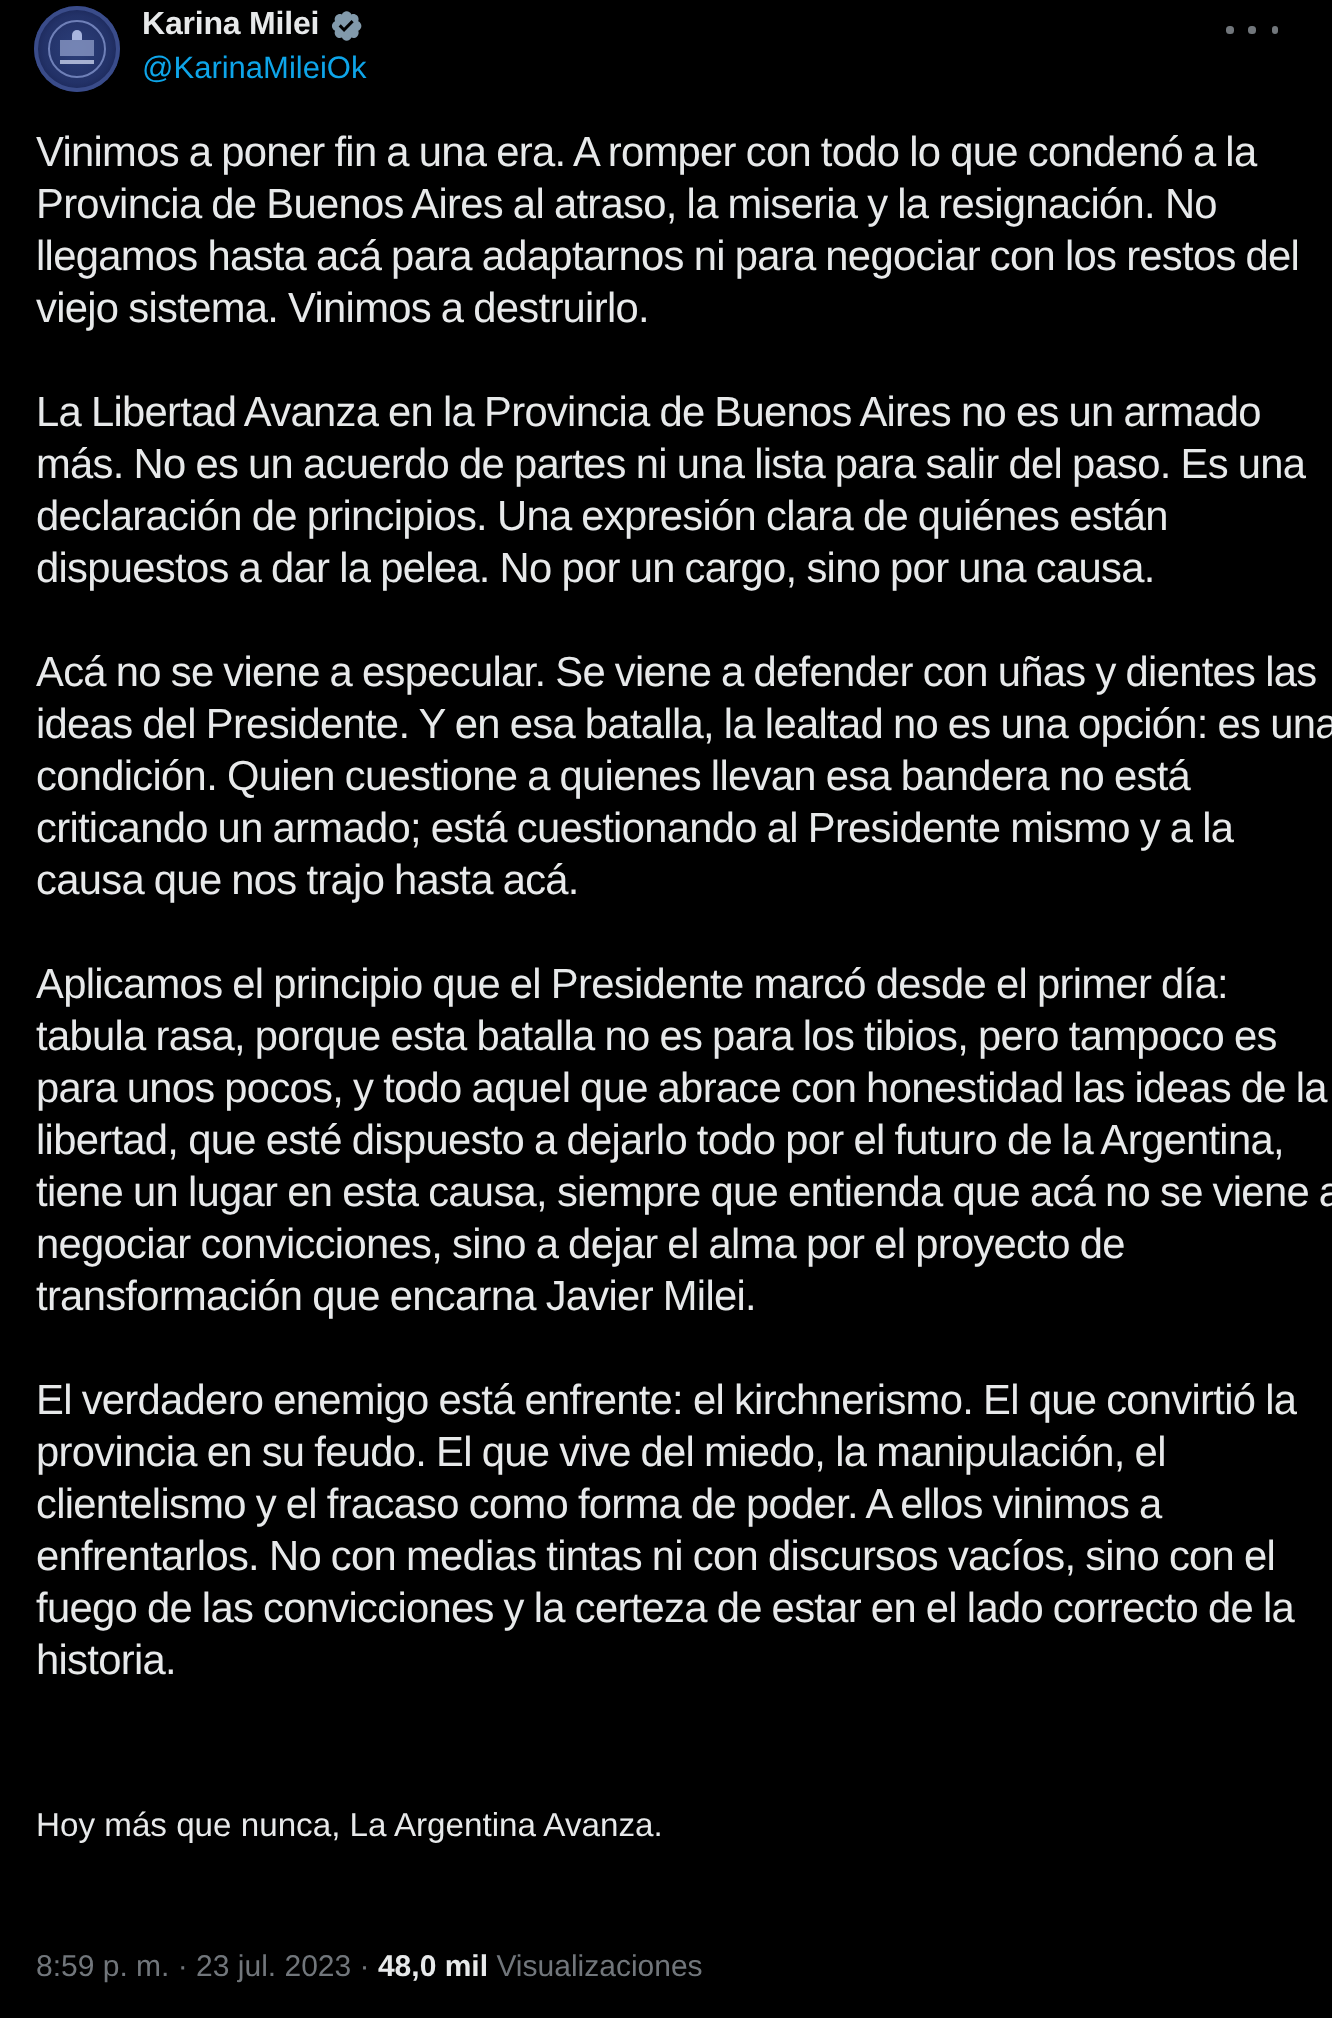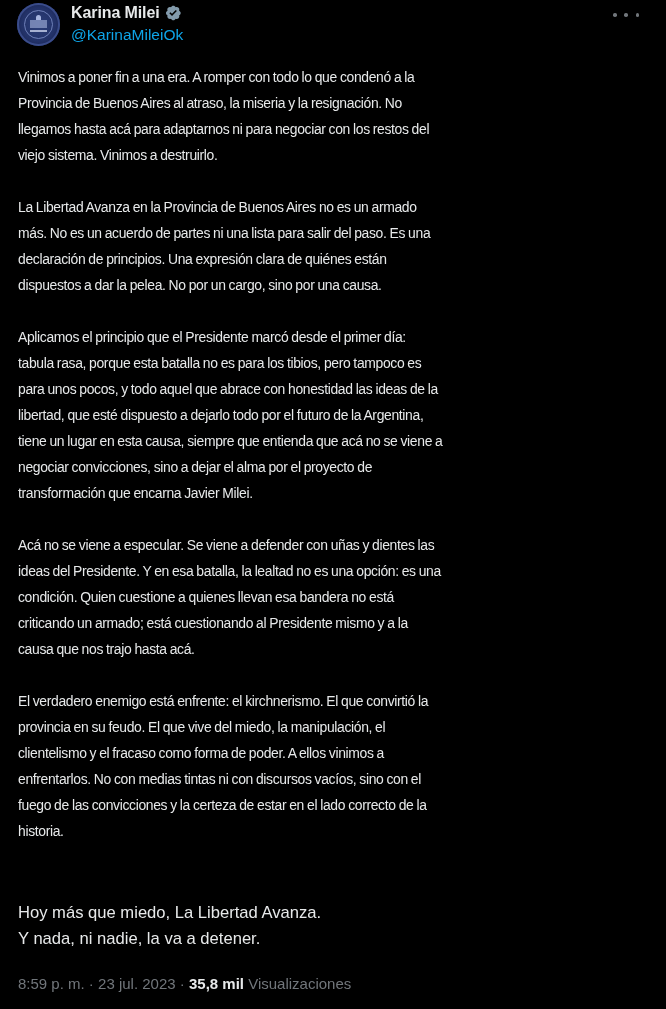--- a/index.html
+++ b/index.html
@@ -103,21 +103,21 @@
       width: 3.5px;
       height: 3.5px;
       border-radius: 50%;
       background: #71767b;
     }
     .tweet-body {
       position: absolute;
       left: 18px;
       top: 64px;
       width: 640px;
-      font-size: 14px;
+      font-size: 21px;
       line-height: 26px;
       color: #e7e9ea;
     }
     .tweet-body .para {
       margin: 0 0 26px 0;
       white-space: nowrap;
     }
     .tweet-body .para .line {
       display: block;
       font-stretch: condensed;
@@ -183,45 +183,44 @@
     <span class="line" style="transform: scaleX(0.994);">llegamos hasta acá para adaptarnos ni para negociar con los restos del</span>
     <span class="line" style="transform: scaleX(0.994);">viejo sistema. Vinimos a destruirlo.</span>
   </div>
   <div class="para">
     <span class="line" style="transform: scaleX(0.994);">La Libertad Avanza en la Provincia de Buenos Aires no es un armado</span>
     <span class="line" style="transform: scaleX(0.994);">más. No es un acuerdo de partes ni una lista para salir del paso. Es una</span>
     <span class="line" style="transform: scaleX(0.994);">declaración de principios. Una expresión clara de quiénes están</span>
     <span class="line" style="transform: scaleX(0.994);">dispuestos a dar la pelea. No por un cargo, sino por una causa.</span>
   </div>
   <div class="para">
+    <span class="line" style="transform: scaleX(0.994);">Acá no se viene a especular. Se viene a defender con uñas y dientes las</span>
+    <span class="line" style="transform: scaleX(0.994);">ideas del Presidente. Y en esa batalla, la lealtad no es una opción: es una</span>
+    <span class="line" style="transform: scaleX(0.994);">condición. Quien cuestione a quienes llevan esa bandera no está</span>
+    <span class="line" style="transform: scaleX(0.994);">criticando un armado; está cuestionando al Presidente mismo y a la</span>
+    <span class="line" style="transform: scaleX(0.994);">causa que nos trajo hasta acá.</span>
+  </div>
+  <div class="para">
     <span class="line" style="transform: scaleX(0.994);">Aplicamos el principio que el Presidente marcó desde el primer día:</span>
     <span class="line" style="transform: scaleX(0.994);">tabula rasa, porque esta batalla no es para los tibios, pero tampoco es</span>
     <span class="line" style="transform: scaleX(0.994);">para unos pocos, y todo aquel que abrace con honestidad las ideas de la</span>
     <span class="line" style="transform: scaleX(0.994);">libertad, que esté dispuesto a dejarlo todo por el futuro de la Argentina,</span>
     <span class="line" style="transform: scaleX(0.994);">tiene un lugar en esta causa, siempre que entienda que acá no se viene a</span>
     <span class="line" style="transform: scaleX(0.994);">negociar convicciones, sino a dejar el alma por el proyecto de</span>
     <span class="line" style="transform: scaleX(0.994);">transformación que encarna Javier Milei.</span>
   </div>
   <div class="para">
-    <span class="line" style="transform: scaleX(0.994);">Acá no se viene a especular. Se viene a defender con uñas y dientes las</span>
-    <span class="line" style="transform: scaleX(0.994);">ideas del Presidente. Y en esa batalla, la lealtad no es una opción: es una</span>
-    <span class="line" style="transform: scaleX(0.994);">condición. Quien cuestione a quienes llevan esa bandera no está</span>
-    <span class="line" style="transform: scaleX(0.994);">criticando un armado; está cuestionando al Presidente mismo y a la</span>
-    <span class="line" style="transform: scaleX(0.994);">causa que nos trajo hasta acá.</span>
-  </div>
-  <div class="para">
     <span class="line" style="transform: scaleX(0.994);">El verdadero enemigo está enfrente: el kirchnerismo. El que convirtió la</span>
     <span class="line" style="transform: scaleX(0.994);">provincia en su feudo. El que vive del miedo, la manipulación, el</span>
     <span class="line" style="transform: scaleX(0.994);">clientelismo y el fracaso como forma de poder. A ellos vinimos a</span>
     <span class="line" style="transform: scaleX(0.994);">enfrentarlos. No con medias tintas ni con discursos vacíos, sino con el</span>
     <span class="line" style="transform: scaleX(0.994);">fuego de las convicciones y la certeza de estar en el lado correcto de la</span>
     <span class="line" style="transform: scaleX(0.994);">historia.</span>
   </div>
 </div>
 
 <div class="last-para">
-  <span class="line" style="display:block">Hoy más que miedo, La Libertad Avanza.</span>
-  <span class="line" style="display:block">Y nada, ni nadie, la va a detener.</span>
+  <span class="line" style="display:block">Hoy más que nunca, La Argentina Avanza.</span>
 </div>
 
 <div class="meta">
-  <span>8:59 p. m.</span><span> · </span><span>23 jul. 2023</span><span> · </span><span class="views-count">35,8 mil</span> <span>Visualizaciones</span>
+  <span>8:59 p. m.</span><span> · </span><span>23 jul. 2023</span><span> · </span><span class="views-count">48,0 mil</span> <span>Visualizaciones</span>
 </div>
 
 </body></html>

